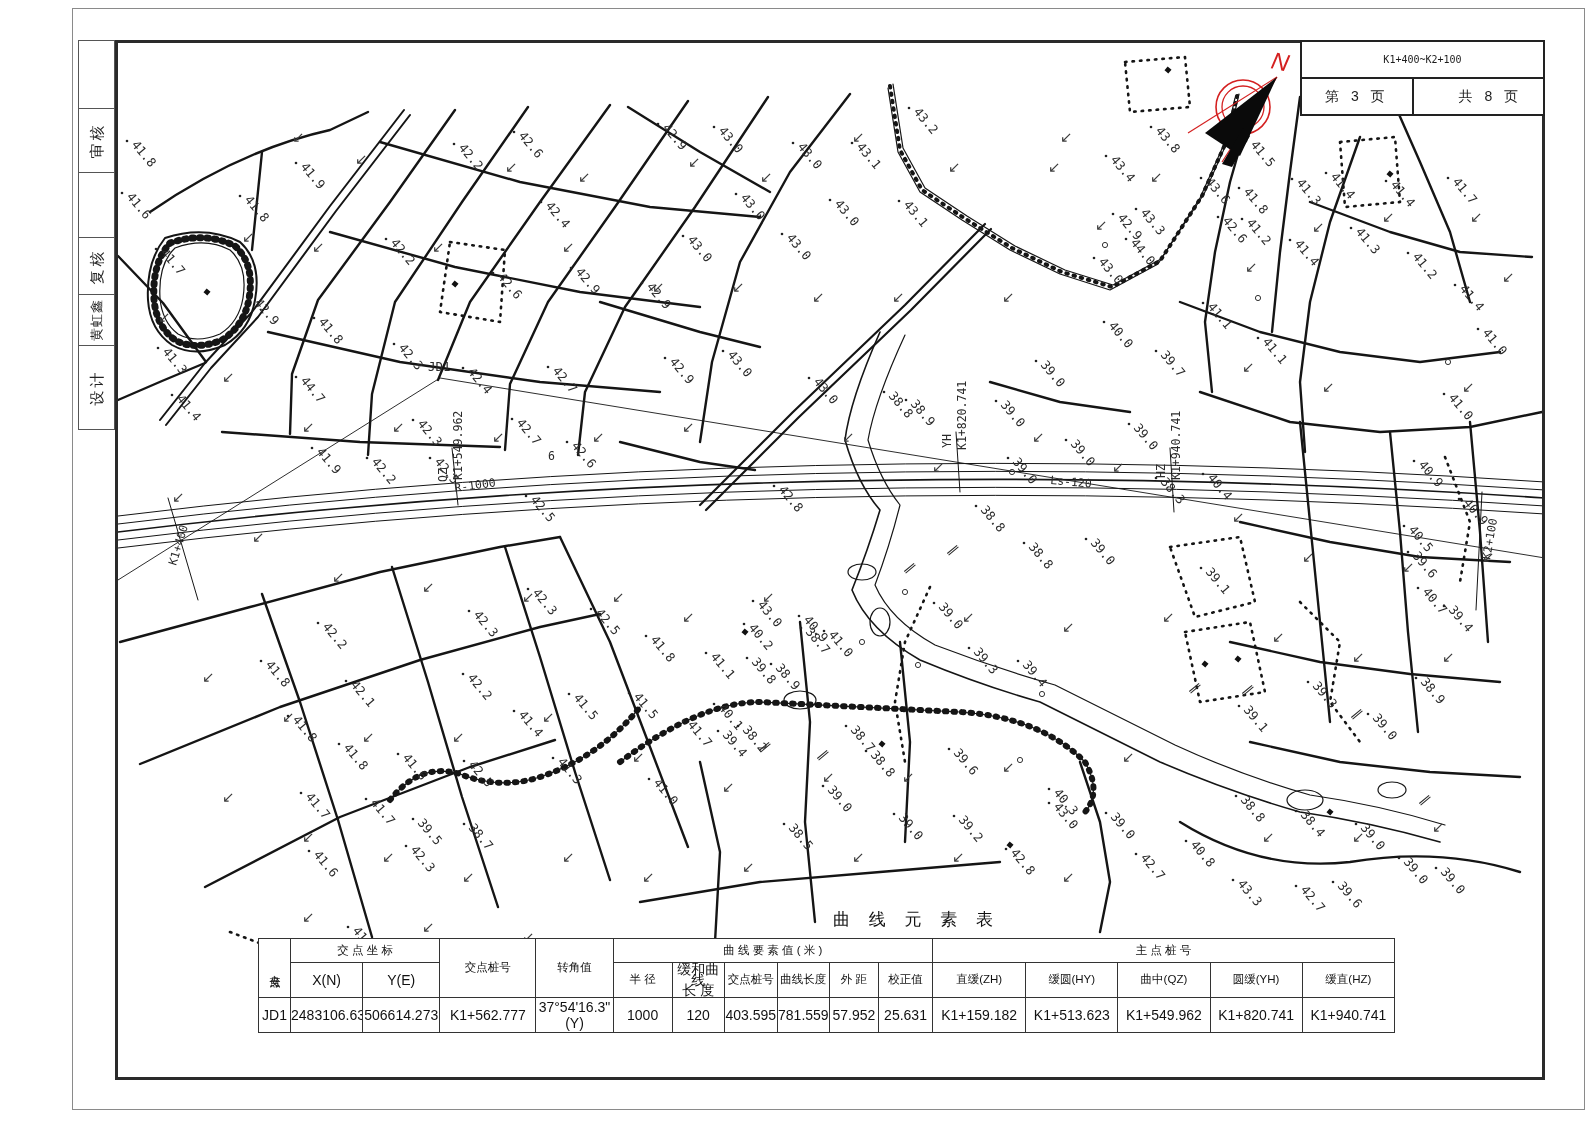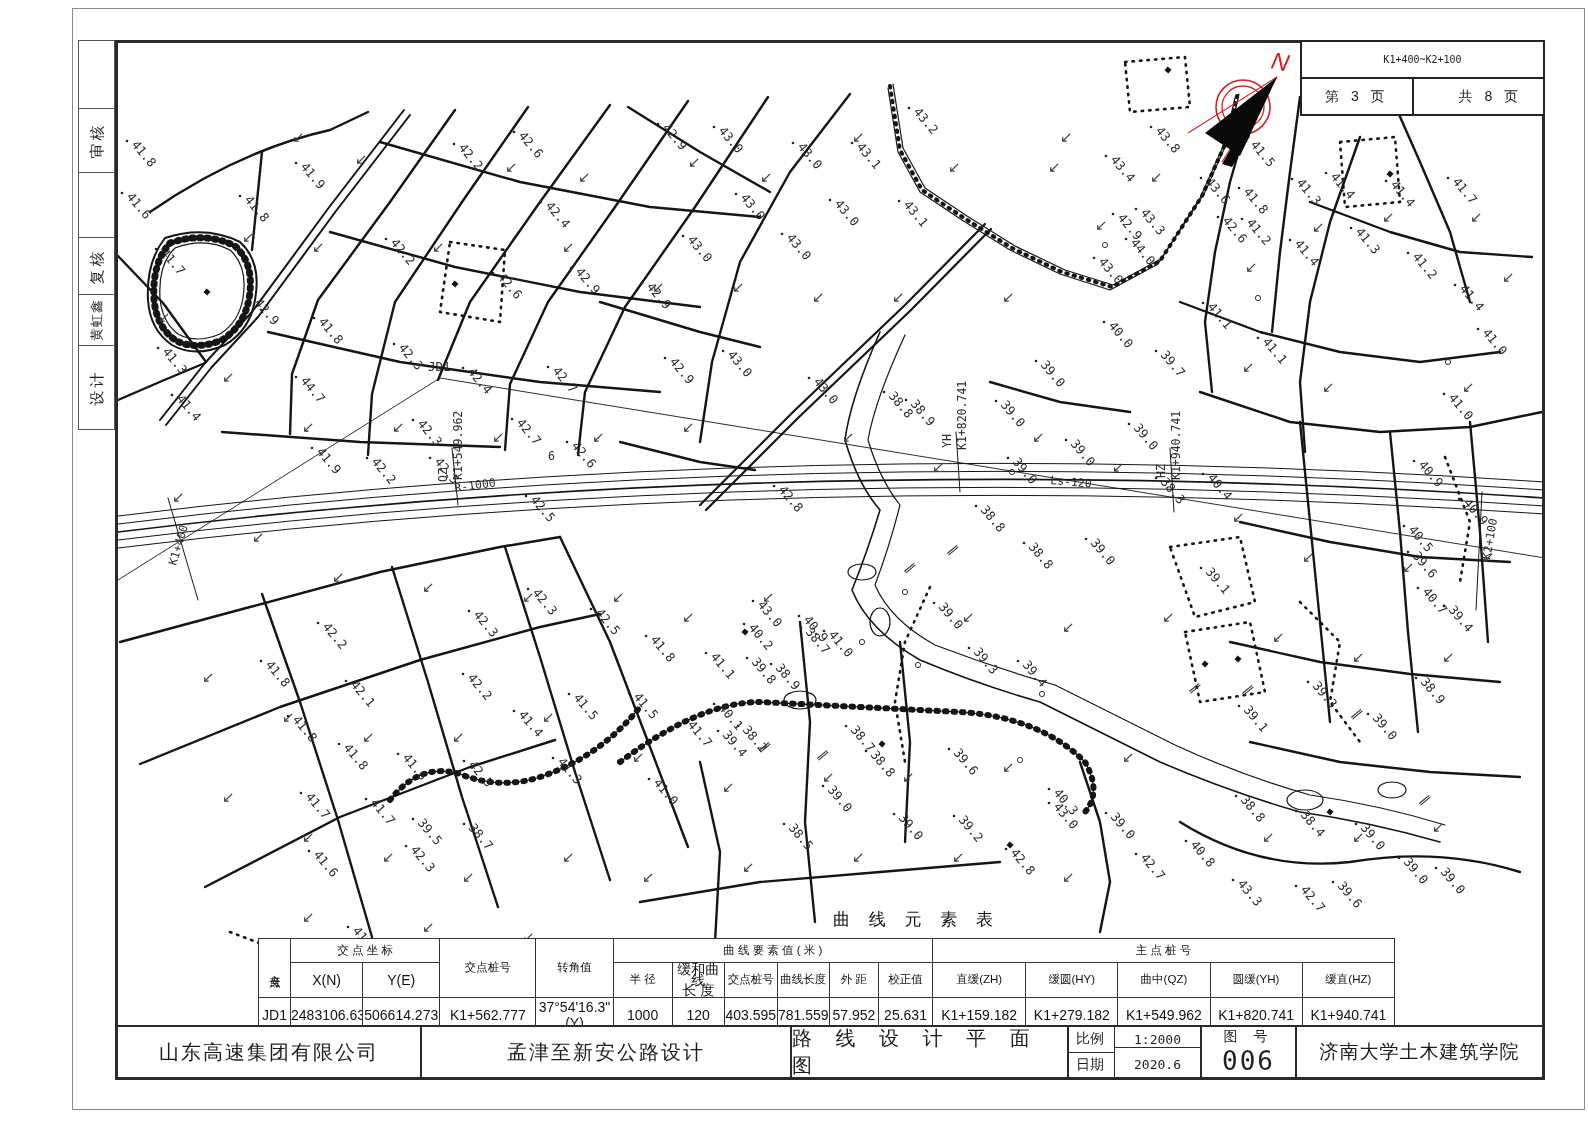--- a/index.html
+++ b/index.html
@@ -664,38 +664,22 @@
         <td class="num">506614.273</td>
         <td class="num">K1+562.777</td>
         <td class="num">37°54'16.3"(Y)</td>
         <td class="num">1000</td>
         <td class="num">120</td>
         <td class="num">403.595</td>
         <td class="num">781.559</td>
         <td class="num">57.952</td>
         <td class="num">25.631</td>
         <td class="num">K1+159.182</td>
-        <td class="num">K1+279.182</td>
+        <td class="num">K1+513.623</td>
         <td class="num">K1+549.962</td>
         <td class="num">K1+820.741</td>
         <td class="num">K1+940.741</td>
       </tr>
     </tbody>
       </table>
   </div>
 
-  <div class="tblock">
-    <div class="c c-company">山东高速集团有限公司</div>
-    <div class="c c-project">孟津至新安公路设计</div>
-    <div class="c c-title">路 线 设 计 平 面 图</div>
-    <div class="c c-scale">
-      <div class="lab top">比例</div>
-      <div class="v top">1:2000</div>
-      <div class="lab">日期</div>
-      <div class="v">2020.6</div>
-    </div>
-    <div class="c c-fig">
-      <div class="lab">图 号</div>
-      <div class="v">006</div>
-    </div>
-    <div class="c c-inst">济南大学土木建筑学院</div>
-  </div>
 </div>
 
 </body></html>

